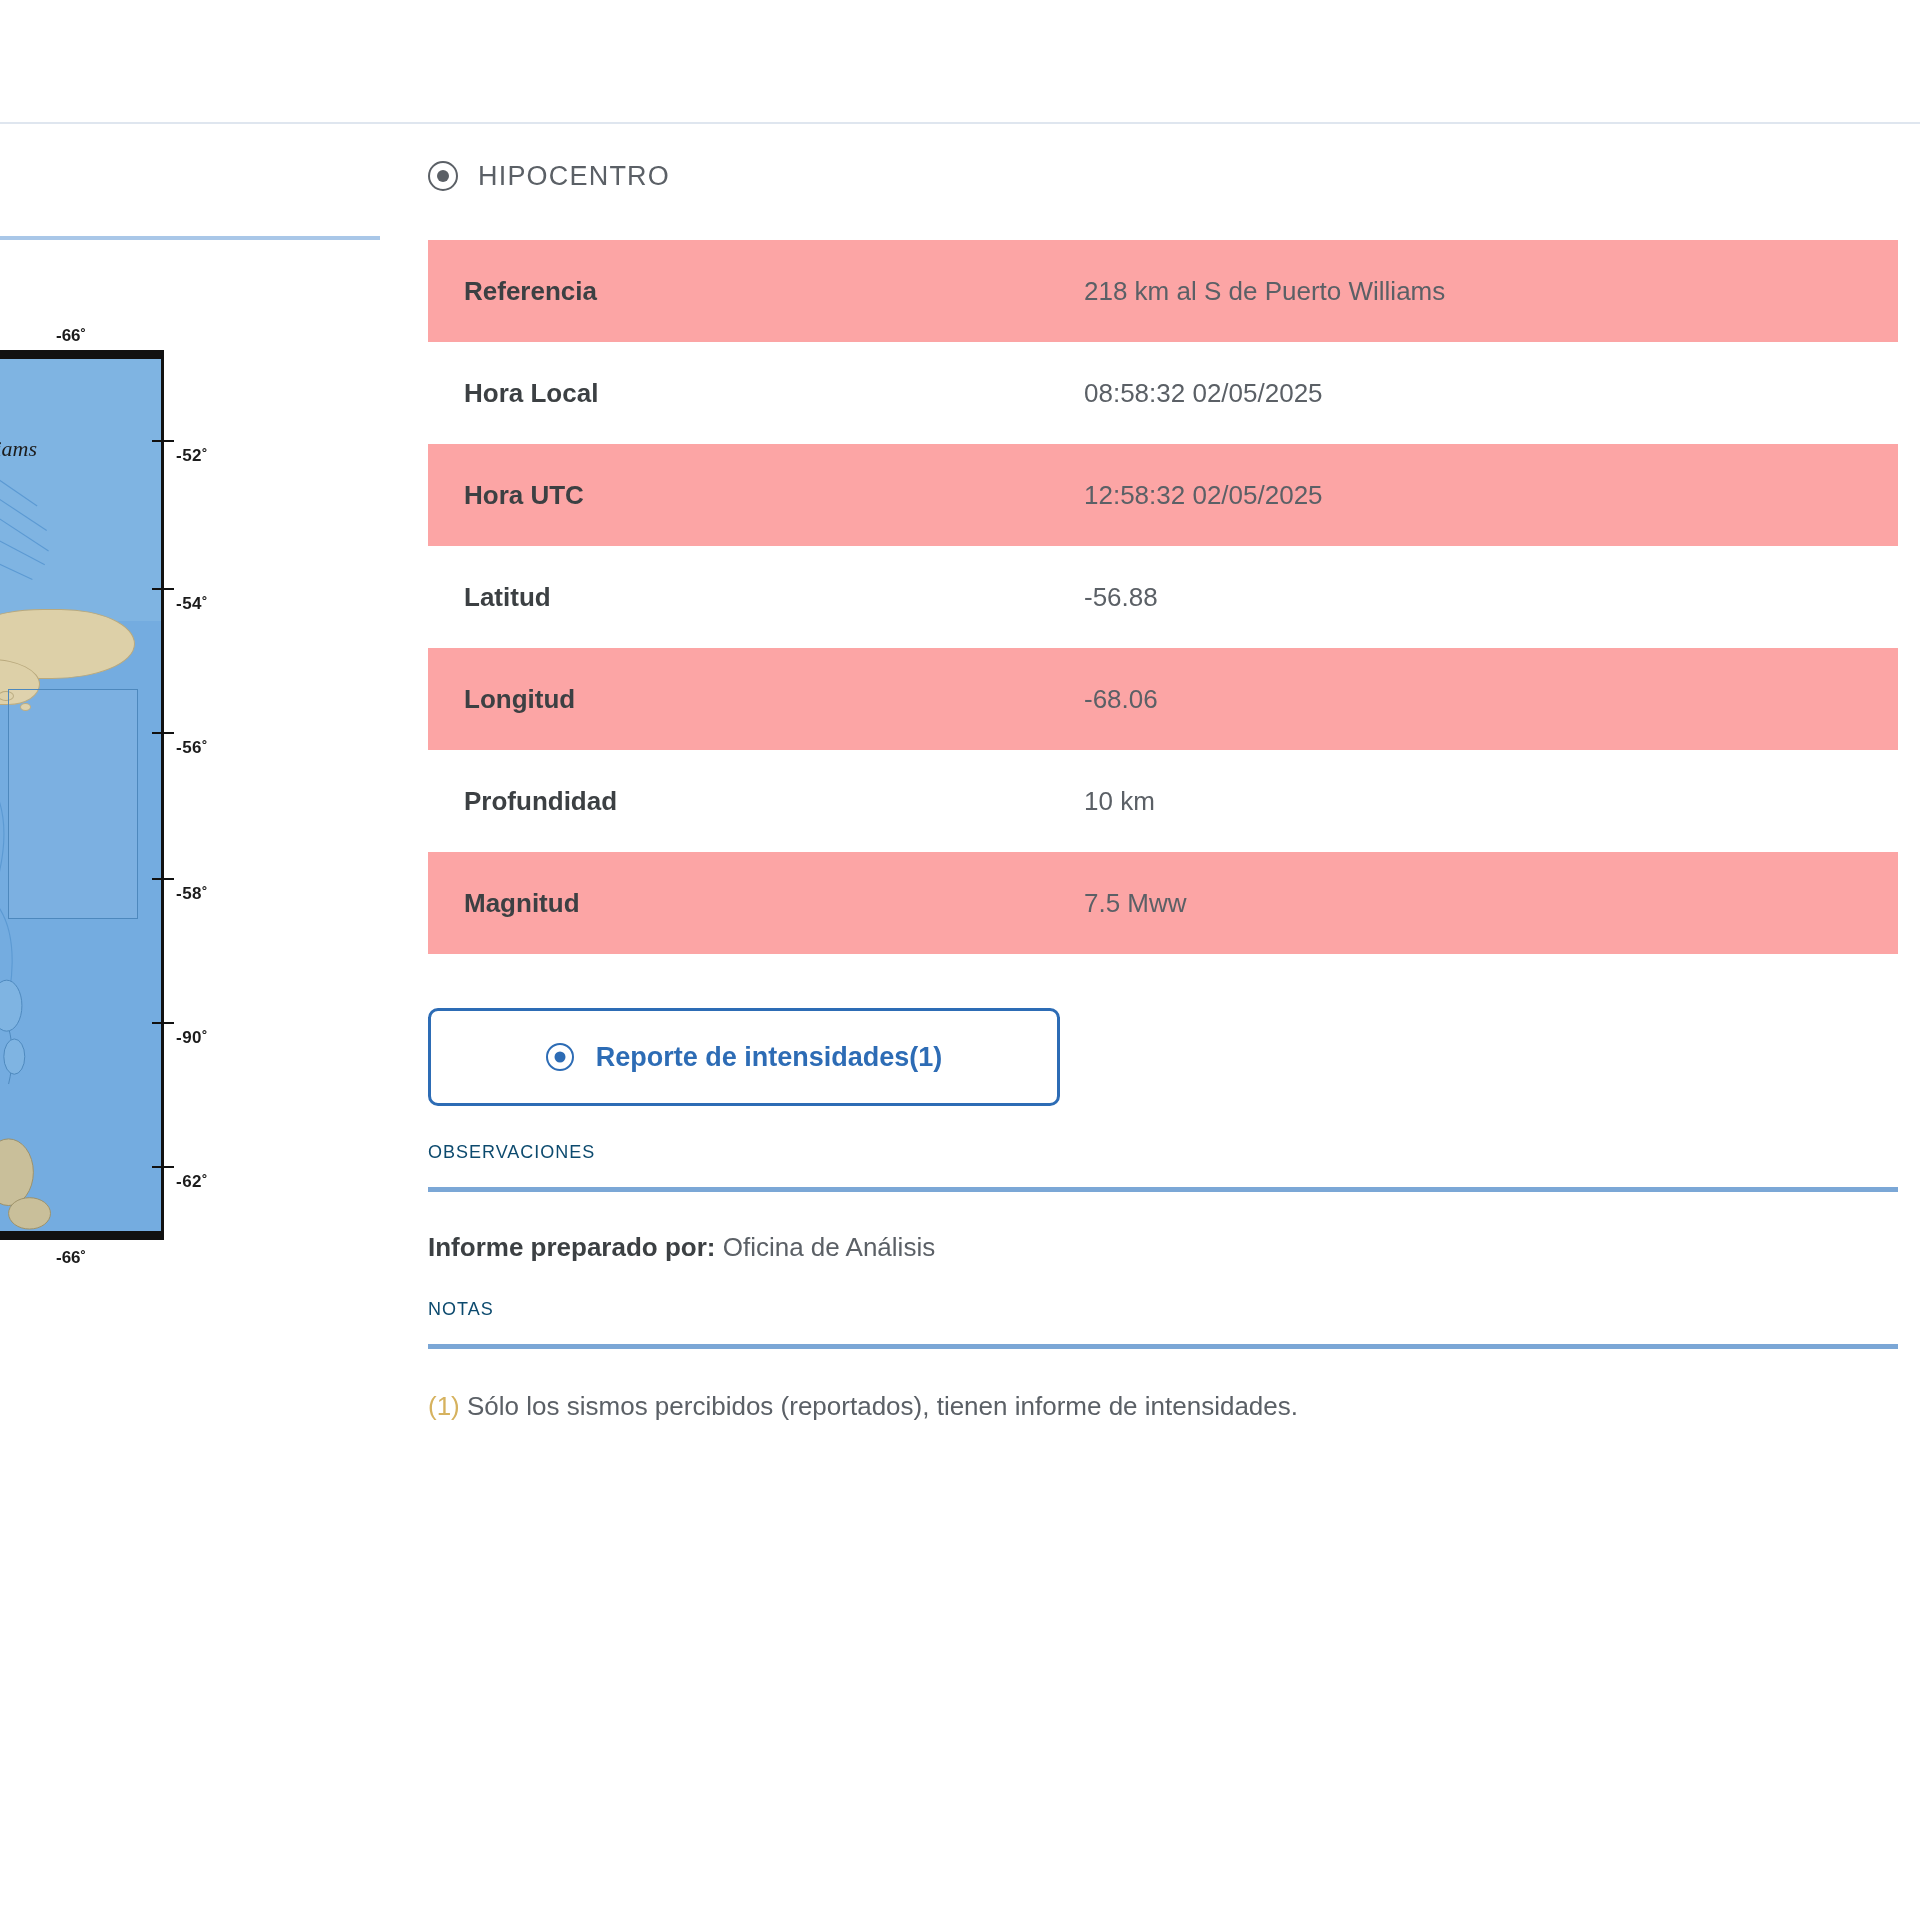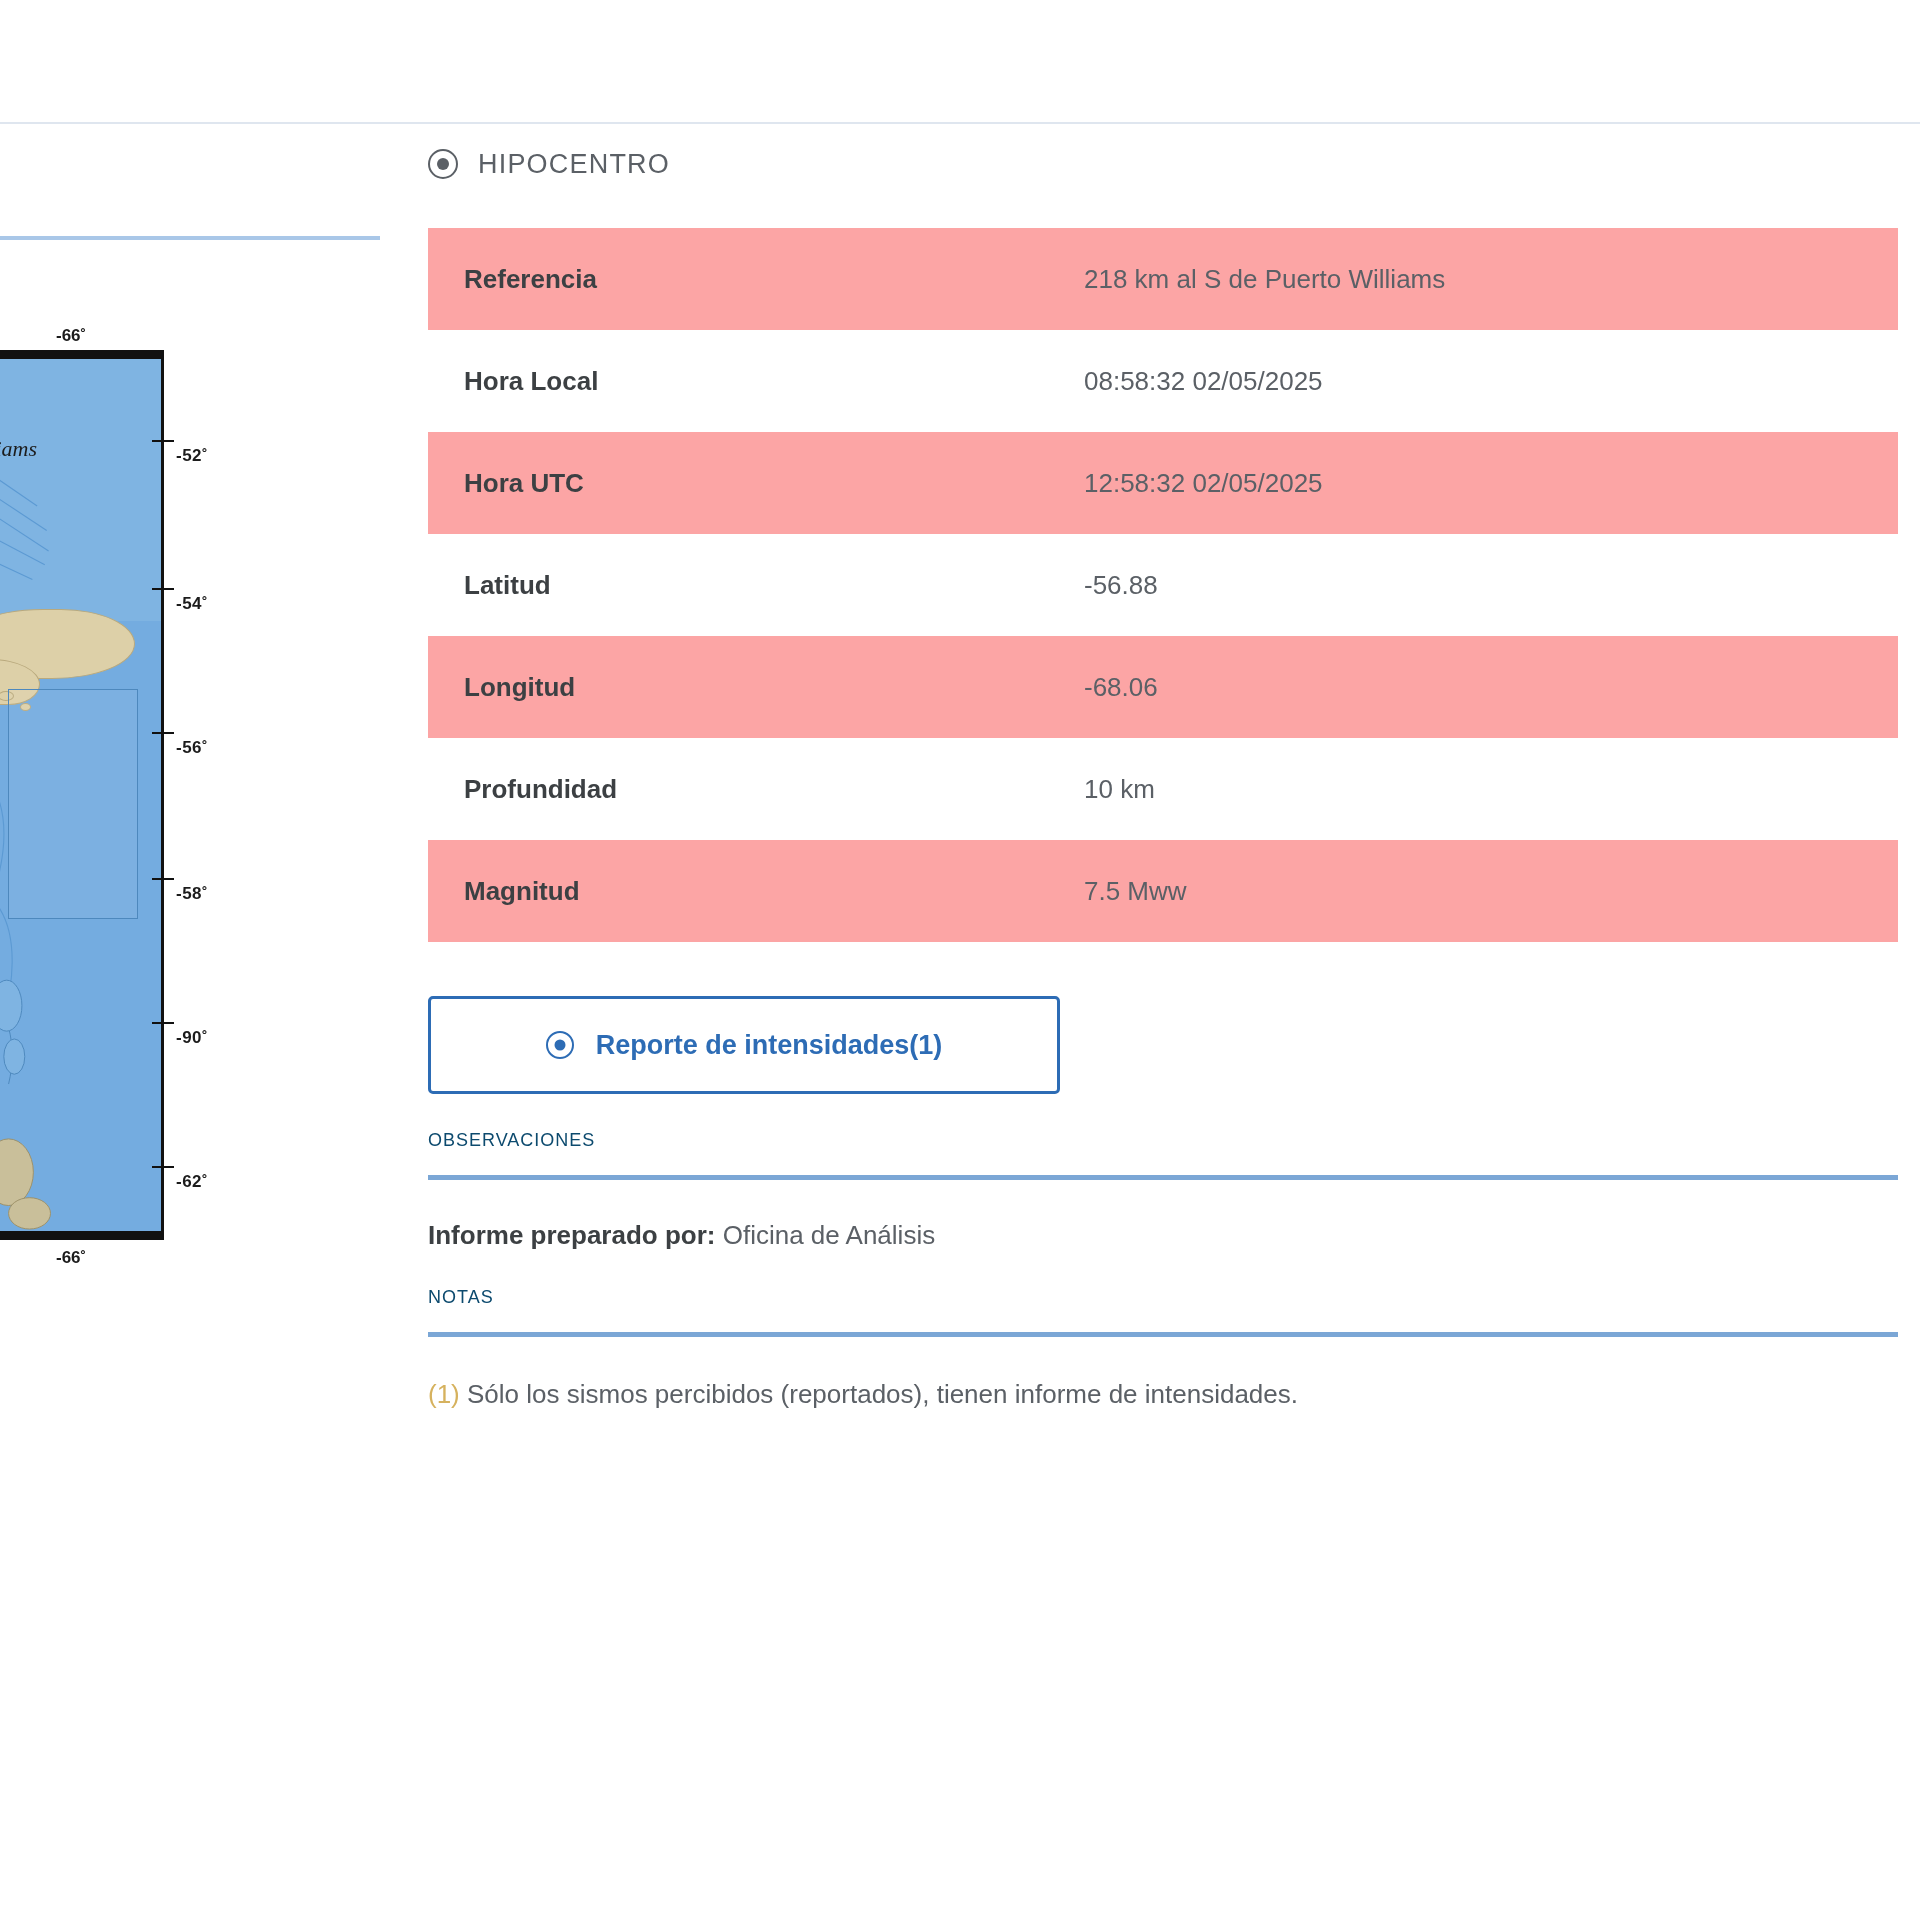--- a/index.html
+++ b/index.html
@@ -161,21 +161,21 @@
     top: 1098px;
     font-size: 17px;
     font-weight: bold;
     color: #1c1c1c;
   }
 
   
   .content {
     position: absolute;
     left: 428px;
-    top: 136px;
+    top: 148px;
     width: 1492px;
   }
 
   .section-head {
     display: flex;
     align-items: center;
     gap: 20px;
     height: 56px;
   }
   .target-icon {
@@ -224,21 +224,21 @@
     color: #5b6066;
     font-weight: 400;
     margin-top: 8px;
   }
 
   .report-btn {
     margin-top: 54px;
     width: 632px;
     height: 98px;
     border: 3px solid #2d6cb5;
-    border-radius: 5px;
+    border-radius: 10px;
     background: #ffffff;
     display: flex;
     align-items: center;
     justify-content: center;
     gap: 22px;
     cursor: pointer;
   }
   .report-btn .dot-icon {
     width: 28px;
     height: 28px;

